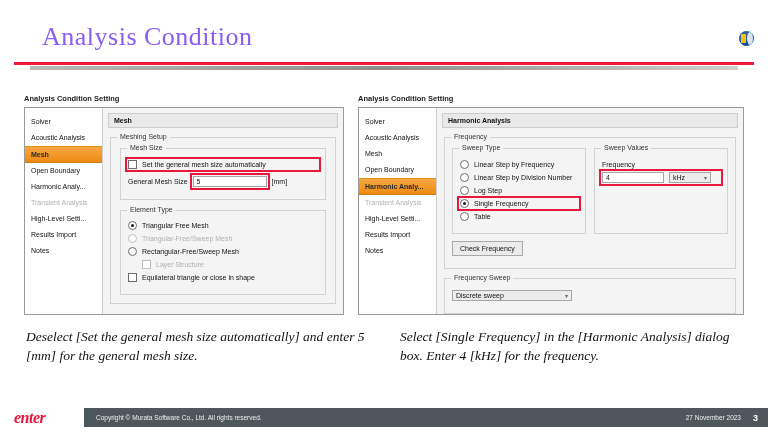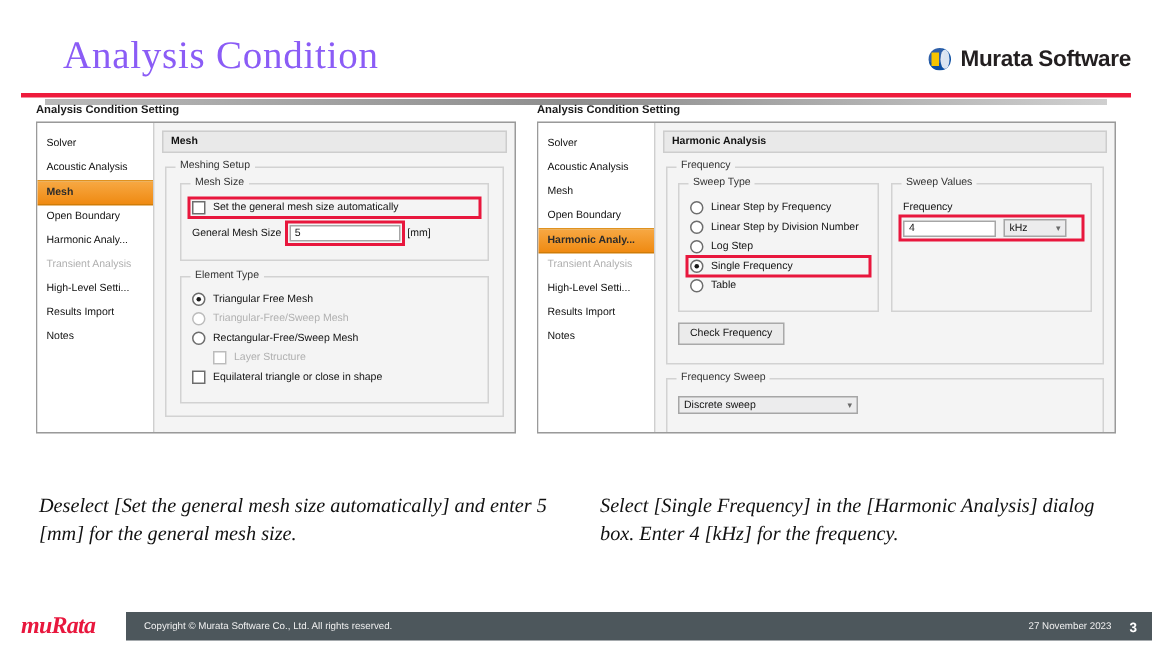--- a/index.html
+++ b/index.html
@@ -30,21 +30,21 @@
     position:relative;overflow:hidden;}
   .globe:before{content:"";position:absolute;left:2px;top:3px;width:5px;height:9px;
     background:#f5c400;}
   .globe:after{content:"";position:absolute;right:1px;top:1px;width:6px;height:13px;
     border-radius:50%;background:#ffffff;opacity:.85;}
   .rule-red{position:absolute;left:14px;right:14px;top:62px;height:3px;background:#ee1b3c;}
   .rule-grey{position:absolute;left:30px;right:30px;top:66px;height:4px;
     background:linear-gradient(to right,#b9b9b9,#8d8d8d 50%,#cfcfcf);}
 
   
-  .shot{position:absolute;top:68px;}
+  .shot{position:absolute;top:94px;}
   .shot.left{left:24px;width:320px;}
   .shot.right{left:358px;width:386px;}
   .shot-caption{font-size:7.5px;color:#1b1b1b;margin-bottom:4px;font-weight:bold;}
   .dlg{
     border:1px solid #9a9a9a;background:#f4f4f4;height:208px;
     display:flex;box-sizing:border-box;
   }
   .dlg-side{
     width:78px;background:#ffffff;border-right:1px solid #cfcfcf;
     padding-top:6px;box-sizing:border-box;flex:none;
@@ -123,21 +123,20 @@
   .foot-date{font-size:6.5px;color:#f0f0f0;margin-right:12px;white-space:nowrap;}
   .foot-page{font-size:9px;color:#ffffff;font-weight:bold;}
 </style>
 </head>
 <body>
 
 <div class="slide-title">Analysis  Condition</div>
 
 <div class="brand">
   <span class="globe"></span>
-  <span class="brand-text">Murata Software</span>
 </div>
 <div class="rule-red"></div>
 <div class="rule-grey"></div>
 
 <div class="shot left">
   <div class="shot-caption">Analysis Condition Setting</div>
   <div class="dlg">
 
     <div class="dlg-side">
       <div class="side-item">Solver</div>
@@ -277,18 +276,18 @@
           </span>
         </div>
       </div>
     </div>
   </div>
 </div>
 
 <div class="caption left">Deselect [Set the general mesh size automatically] and enter 5 [mm] for the general mesh size.</div>
 <div class="caption right">Select [Single Frequency] in the [Harmonic Analysis] dialog box. Enter 4 [kHz] for the frequency.</div>
 
-<div class="foot-logo">muRata</div>
+<div class="foot-logo">enter</div>
 <div class="foot-bar">
   <span class="foot-copy">Copyright © Murata Software Co., Ltd. All rights reserved.</span>
   <span class="foot-date">27 November 2023</span>
   <span class="foot-page">3</span>
 </div>
 
 </body></html>

